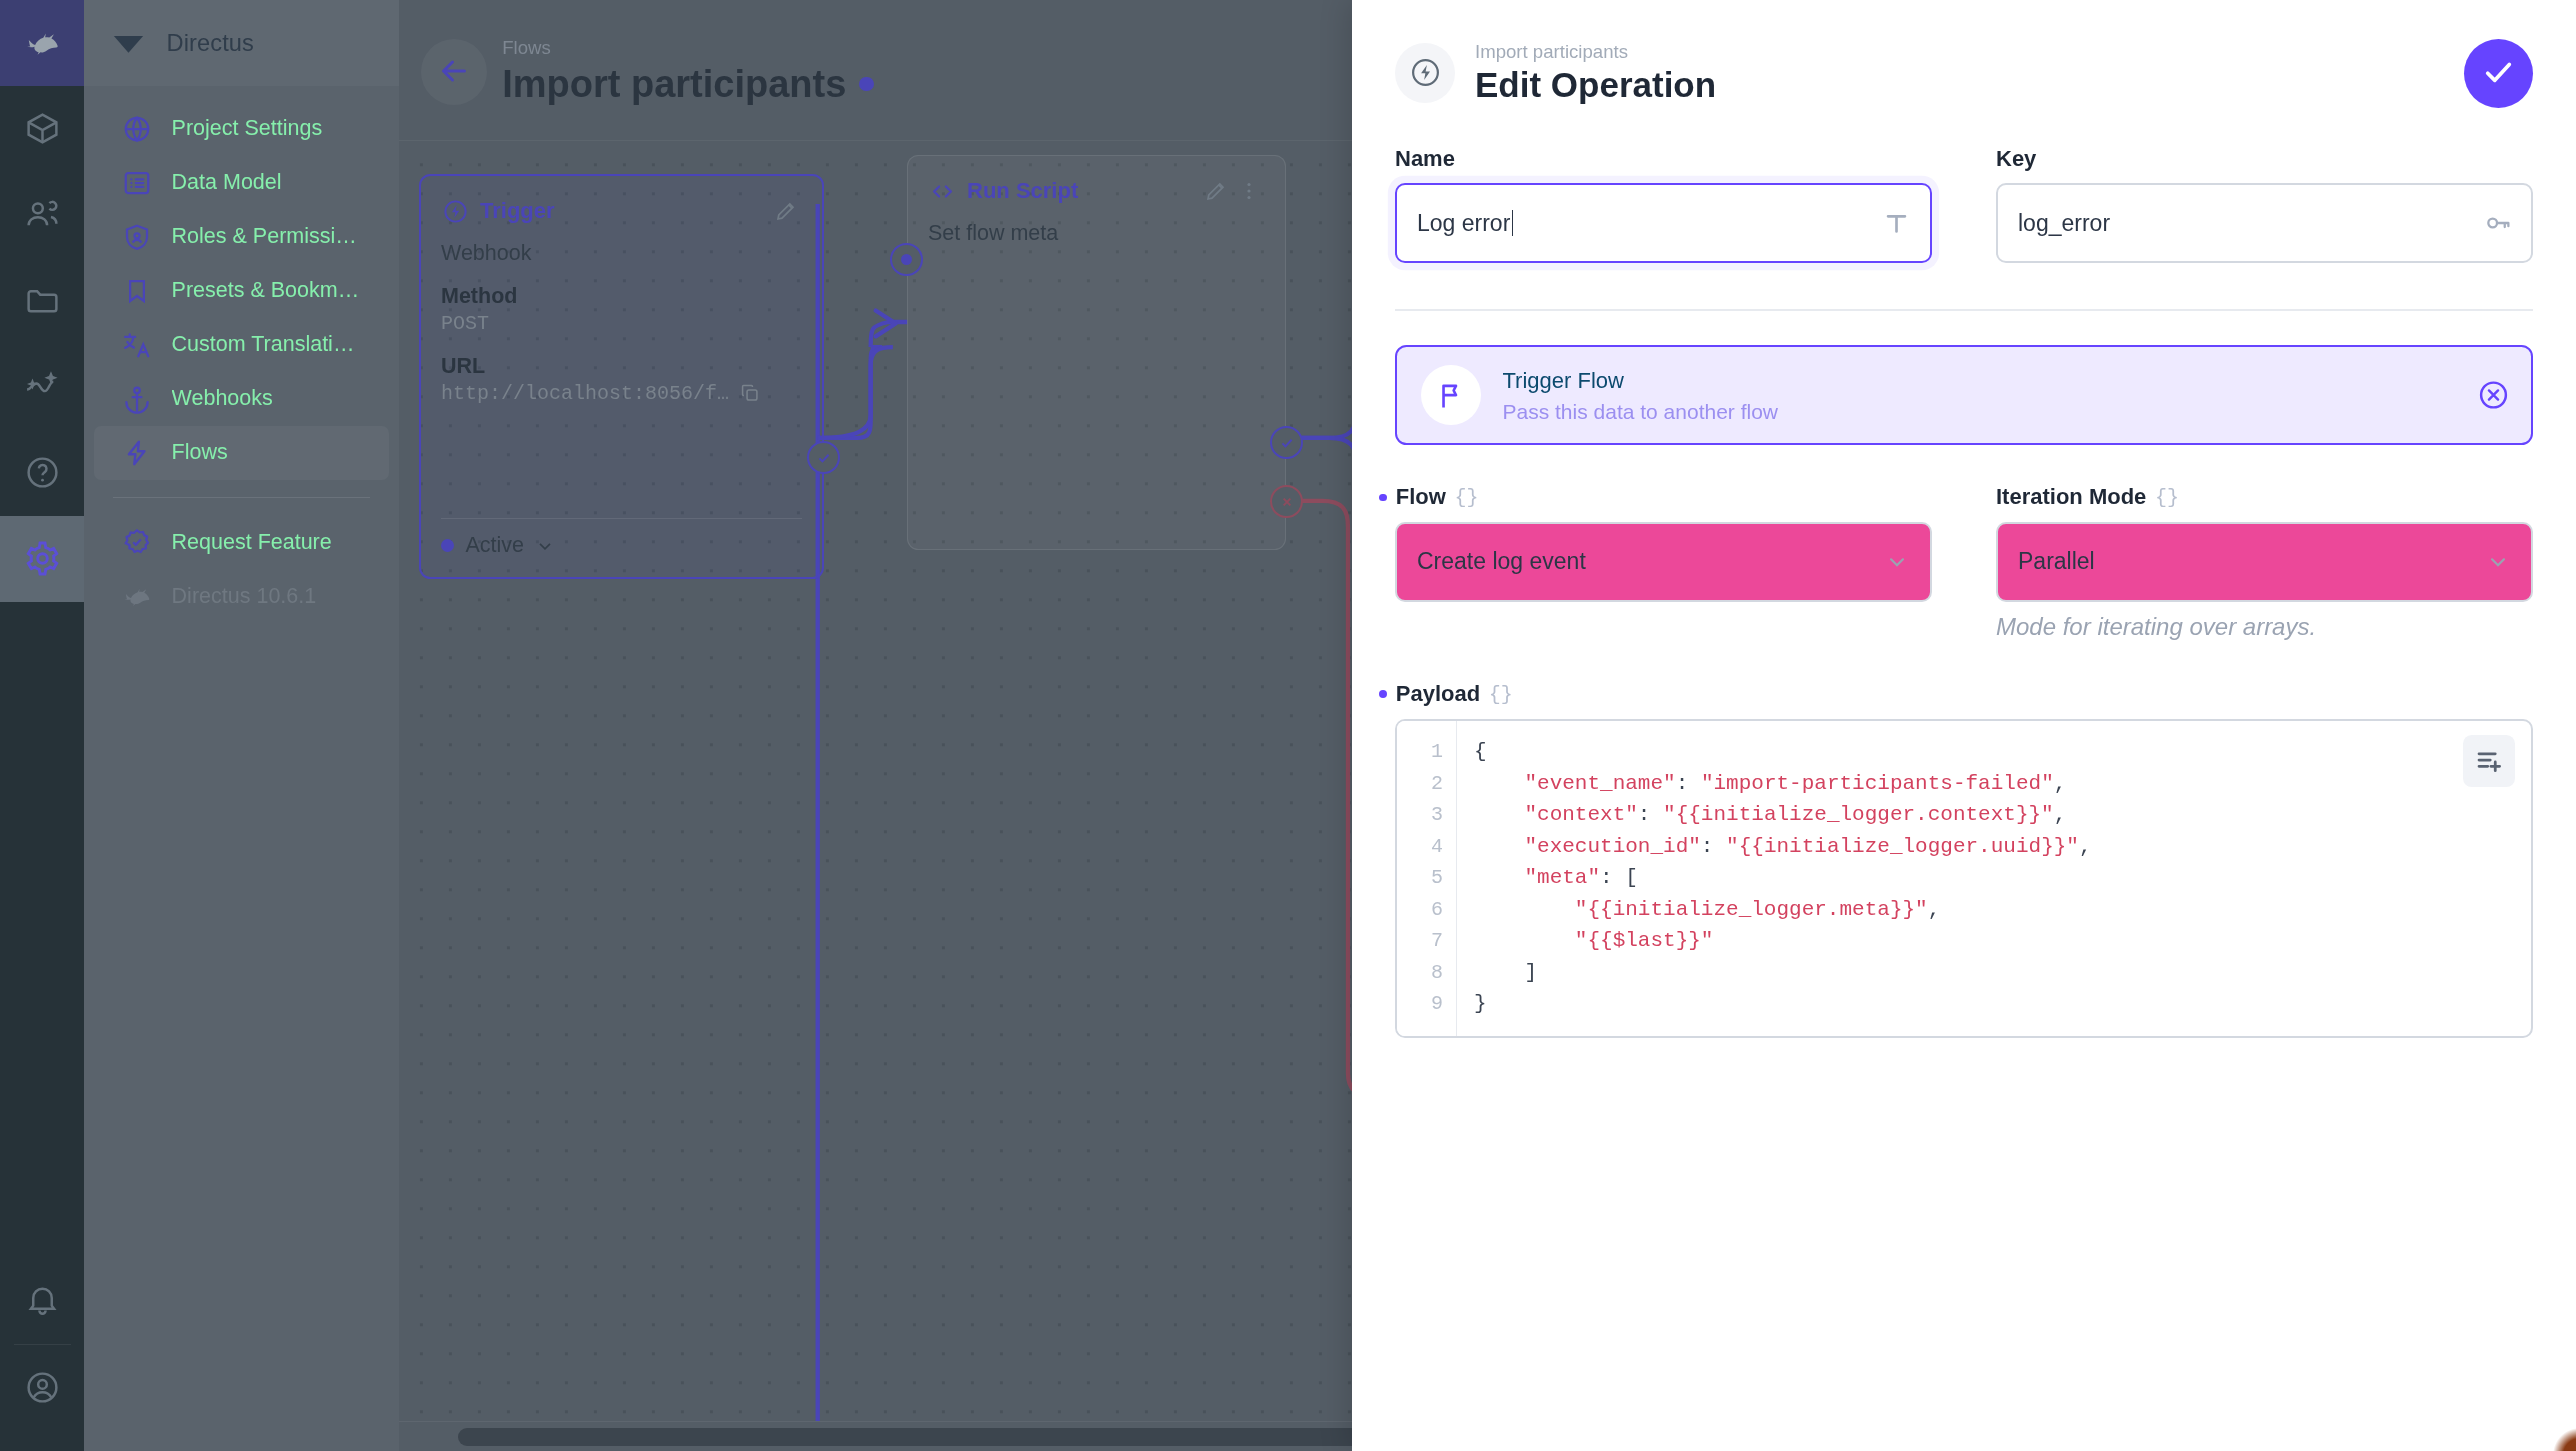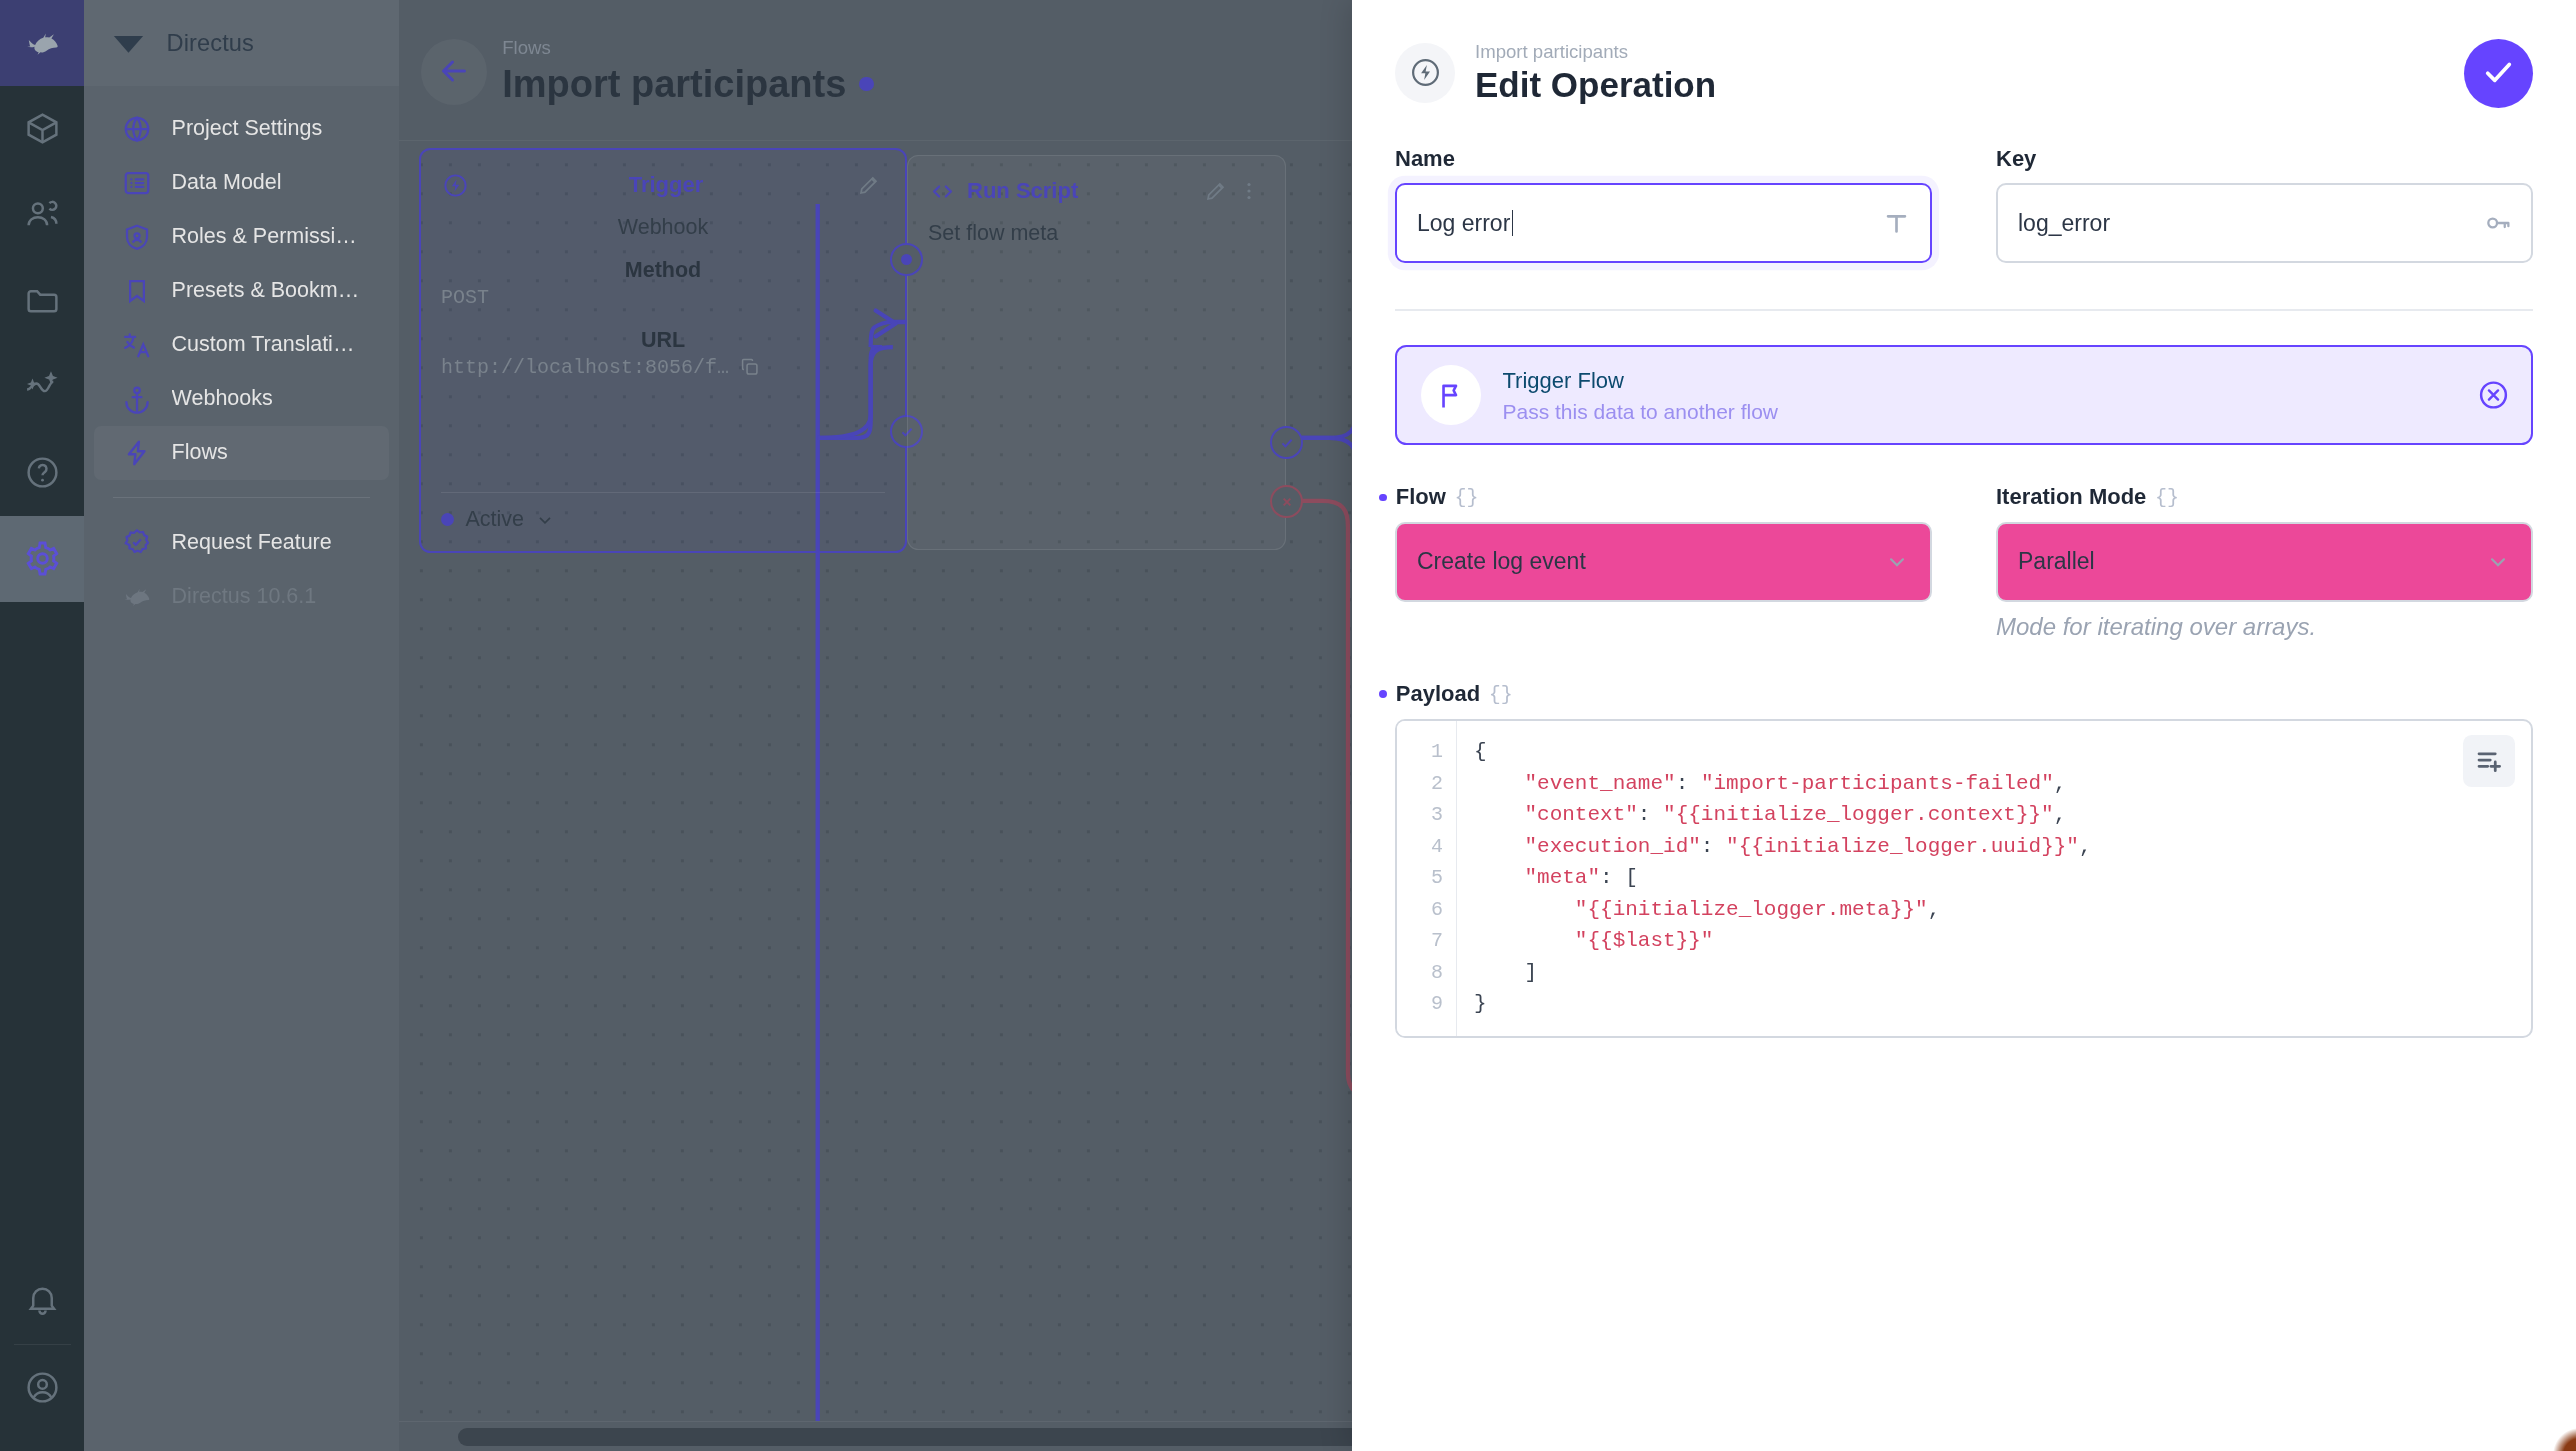--- a/index.html
+++ b/index.html
@@ -45,21 +45,21 @@
   .nav-brand-mark svg { width: 37px; height: 37px; }
   .nav-brand-txt { font-size: 23.6px; color: #303d4b; letter-spacing: 0.1px; }
   .nav-list { padding-top: 15.7px; }
   .nav-item {
     height: 54px; display: flex; align-items: center; gap: 18.6px; padding: 0 26px;
     border-radius: 7.2px; margin: 0 10px;
   }
   .nav-item.current { background: rgba(255,255,255,.045); }
   .nav-ico { width: 33px; height: 33px; display:flex; align-items:center; justify-content:center; color:#4a45b8; flex: 0 0 auto; }
   .nav-ico svg { width: 30px; height: 30px; }
-  .nav-label { font-size: 21.5px; color: #e5e5e5; white-space: nowrap; overflow: hidden; text-overflow: ellipsis; }
+  .nav-label { font-size: 21.5px; color: #86efac; white-space: nowrap; overflow: hidden; text-overflow: ellipsis; }
   .nav-sep { height: 1.4px; background: rgba(255,255,255,.10); margin: 17px 29px; }
   .nav-item.muted .nav-ico { color: #6d7680; }
   .nav-item.muted .nav-label { color: #6f7881; }
 
   
   .canvas-wrap {
     position: absolute; left: 399px; top: 0; right: 0; bottom: 0;
     background: #545d66;
   }
   .canvas-header {
@@ -433,21 +433,21 @@
           <path d="M 1244 612 L 1300 612 C 1330 612 1338 600 1338 575 L 1338 245 C 1338 222 1350 212 1372 212 L 1420 212"></path>
           <path d="M 1244 612 L 1300 612 C 1330 612 1338 625 1338 648 L 1338 952 C 1338 975 1350 985 1372 985 L 1420 985"></path>
         </g>
         <path d="M 1426 985 l -30 -20 m 30 20 l -30 20" fill="none" stroke="#4a45b8" stroke-width="6" stroke-linecap="round"></path>
         <g fill="none" stroke="#8d4c5e" stroke-width="6">
           <path d="M 1244 700 L 1290 700 C 1318 700 1326 712 1326 736 L 1326 1500 C 1326 1522 1338 1532 1360 1532 L 1420 1532"></path>
         </g>
         <path d="M 1426 1532 l -30 -20 m 30 20 l -30 20" fill="none" stroke="#8d4c5e" stroke-width="6" stroke-linecap="round"></path>
       </svg>
 
-      <div class="node trigger" style="left:20px; top:148px; width:488px; height:405px;text-align:center;">
+      <div class="node trigger" style="left:20px; top:174px; width:405px; height:405px;">
         <div class="node-hd">
           <span class="node-hd-ico">
             <svg viewBox="0 0 24 24" fill="none" stroke="currentColor" stroke-width="1.7">
                 <circle cx="12" cy="12" r="9"></circle>
                 <path d="M13 6.5L8.8 12.6h3.1L11 17.5l4.3-6.2h-3.2z" fill="currentColor" stroke="none"></path>
               </svg>
           </span>
           <span class="node-hd-title">Trigger</span>
           <span class="node-hd-btn">
             <svg viewBox="0 0 24 24" fill="none" stroke="currentColor" stroke-width="1.7">

